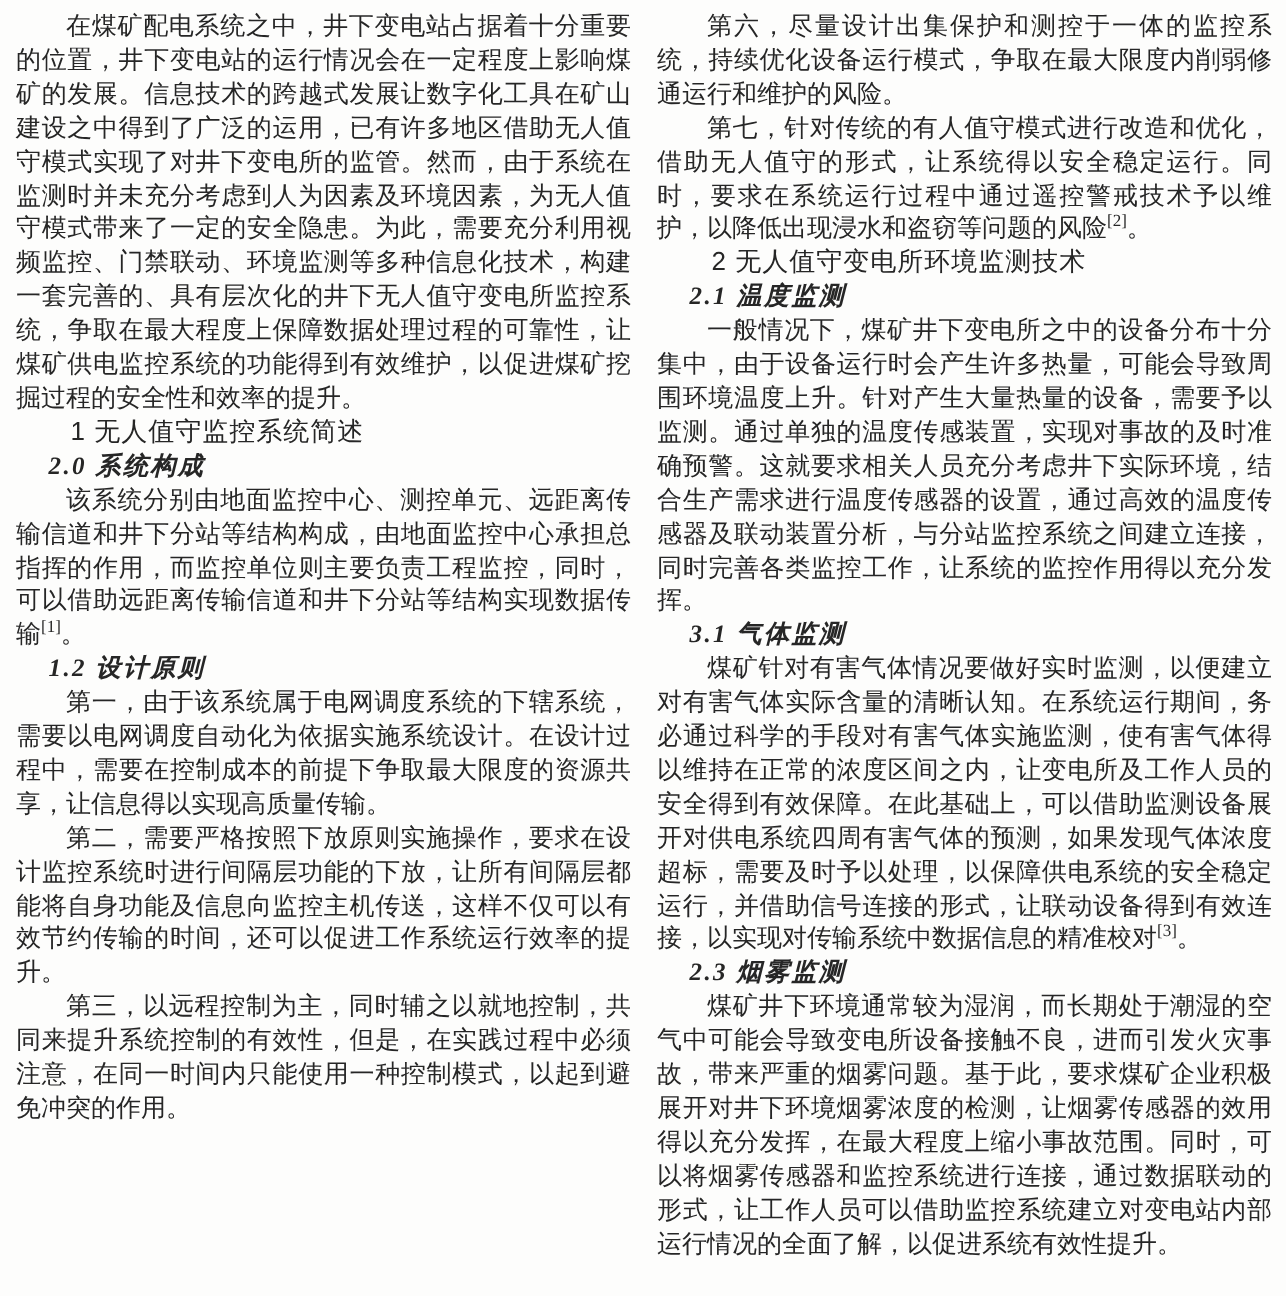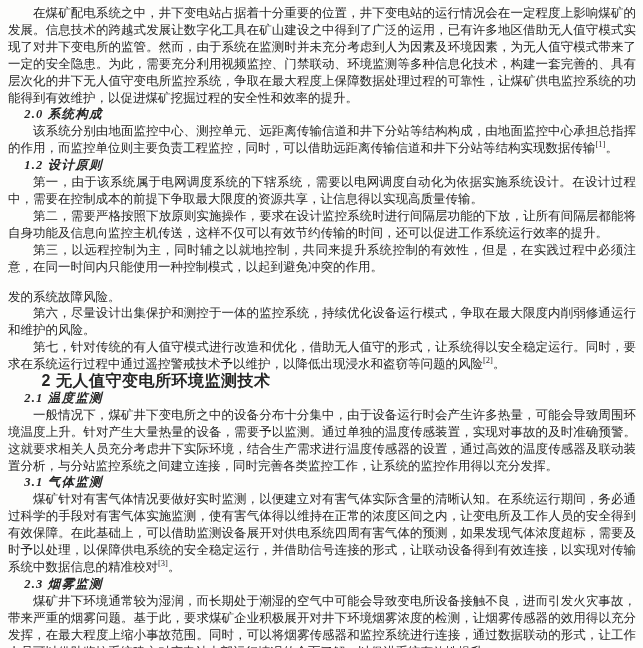--- a/index.html
+++ b/index.html
@@ -9,37 +9,36 @@
     height: 648px;
     margin: 0 auto;
     background: #fdfdfc;
     box-sizing: border-box;
     padding: 5px 7px 0 8px;
     display: flex;
     gap: 13px;
     overflow: hidden;
     font-family: "Liberation Serif", "DejaVu Serif", serif;
     color: #262626;
-    flex-direction: column;
   }
   .col {
     flex: 1 1 0;
     min-width: 0;
     font-size: 12.5px;
     line-height: 16.9px;
     text-align: justify;
   }
   .blk { margin: 0; }
   .blk.p { text-indent: 2em; }
   .blk.p.noindent { text-indent: 0; }
   .blk.h1 {
     font-family: "Liberation Sans", "DejaVu Sans", sans-serif;
-    font-weight: bold;
+    font-weight: normal;
     text-indent: 2.1em;
-    font-size: 16px;
+    font-size: 13px;
     letter-spacing: 0.5px;
   }
   .blk.h2 {
     font-style: italic;
     font-weight: bold;
     text-indent: 1.3em;
     letter-spacing: 1.2px;
   }
   sup.ref {
     font-size: 8.5px;
@@ -47,29 +46,29 @@
     vertical-align: super;
     letter-spacing: 0;
   }
 </style>
 </head>
 <body>
 
 <div class="page">
   <div class="col">
       <div class="blk p">在煤矿配电系统之中，井下变电站占据着十分重要的位置，井下变电站的运行情况会在一定程度上影响煤矿的发展。信息技术的跨越式发展让数字化工具在矿山建设之中得到了广泛的运用，已有许多地区借助无人值守模式实现了对井下变电所的监管。然而，由于系统在监测时并未充分考虑到人为因素及环境因素，为无人值守模式带来了一定的安全隐患。为此，需要充分利用视频监控、门禁联动、环境监测等多种信息化技术，构建一套完善的、具有层次化的井下无人值守变电所监控系统，争取在最大程度上保障数据处理过程的可靠性，让煤矿供电监控系统的功能得到有效维护，以促进煤矿挖掘过程的安全性和效率的提升。</div>
+      <div class="blk h1">1 无人值守监控系统简述</div>
       <div class="blk h2">2.0 系统构成</div>
       <div class="blk p">该系统分别由地面监控中心、测控单元、远距离传输信道和井下分站等结构构成，由地面监控中心承担总指挥的作用，而监控单位则主要负责工程监控，同时，可以借助远距离传输信道和井下分站等结构实现数据传输<sup class="ref">[1]</sup>。</div>
       <div class="blk h2">1.2 设计原则</div>
       <div class="blk p">第一，由于该系统属于电网调度系统的下辖系统，需要以电网调度自动化为依据实施系统设计。在设计过程中，需要在控制成本的前提下争取最大限度的资源共享，让信息得以实现高质量传输。</div>
       <div class="blk p">第二，需要严格按照下放原则实施操作，要求在设计监控系统时进行间隔层功能的下放，让所有间隔层都能将自身功能及信息向监控主机传送，这样不仅可以有效节约传输的时间，还可以促进工作系统运行效率的提升。</div>
       <div class="blk p">第三，以远程控制为主，同时辅之以就地控制，共同来提升系统控制的有效性，但是，在实践过程中必须注意，在同一时间内只能使用一种控制模式，以起到避免冲突的作用。</div>
     </div>
   <div class="col">
-      <div class="blk p noindent">发的系统故障风险。</div>
       <div class="blk p">第六，尽量设计出集保护和测控于一体的监控系统，持续优化设备运行模式，争取在最大限度内削弱修通运行和维护的风险。</div>
       <div class="blk p">第七，针对传统的有人值守模式进行改造和优化，借助无人值守的形式，让系统得以安全稳定运行。同时，要求在系统运行过程中通过遥控警戒技术予以维护，以降低出现浸水和盗窃等问题的风险<sup class="ref">[2]</sup>。</div>
       <div class="blk h1">2 无人值守变电所环境监测技术</div>
       <div class="blk h2">2.1 温度监测</div>
       <div class="blk p">一般情况下，煤矿井下变电所之中的设备分布十分集中，由于设备运行时会产生许多热量，可能会导致周围环境温度上升。针对产生大量热量的设备，需要予以监测。通过单独的温度传感装置，实现对事故的及时准确预警。这就要求相关人员充分考虑井下实际环境，结合生产需求进行温度传感器的设置，通过高效的温度传感器及联动装置分析，与分站监控系统之间建立连接，同时完善各类监控工作，让系统的监控作用得以充分发挥。</div>
       <div class="blk h2">3.1 气体监测</div>
       <div class="blk p">煤矿针对有害气体情况要做好实时监测，以便建立对有害气体实际含量的清晰认知。在系统运行期间，务必通过科学的手段对有害气体实施监测，使有害气体得以维持在正常的浓度区间之内，让变电所及工作人员的安全得到有效保障。在此基础上，可以借助监测设备展开对供电系统四周有害气体的预测，如果发现气体浓度超标，需要及时予以处理，以保障供电系统的安全稳定运行，并借助信号连接的形式，让联动设备得到有效连接，以实现对传输系统中数据信息的精准校对<sup class="ref">[3]</sup>。</div>
       <div class="blk h2">2.3 烟雾监测</div>
       <div class="blk p">煤矿井下环境通常较为湿润，而长期处于潮湿的空气中可能会导致变电所设备接触不良，进而引发火灾事故，带来严重的烟雾问题。基于此，要求煤矿企业积极展开对井下环境烟雾浓度的检测，让烟雾传感器的效用得以充分发挥，在最大程度上缩小事故范围。同时，可以将烟雾传感器和监控系统进行连接，通过数据联动的形式，让工作人员可以借助监控系统建立对变电站内部运行情况的全面了解，以促进系统有效性提升。</div>
     </div>

